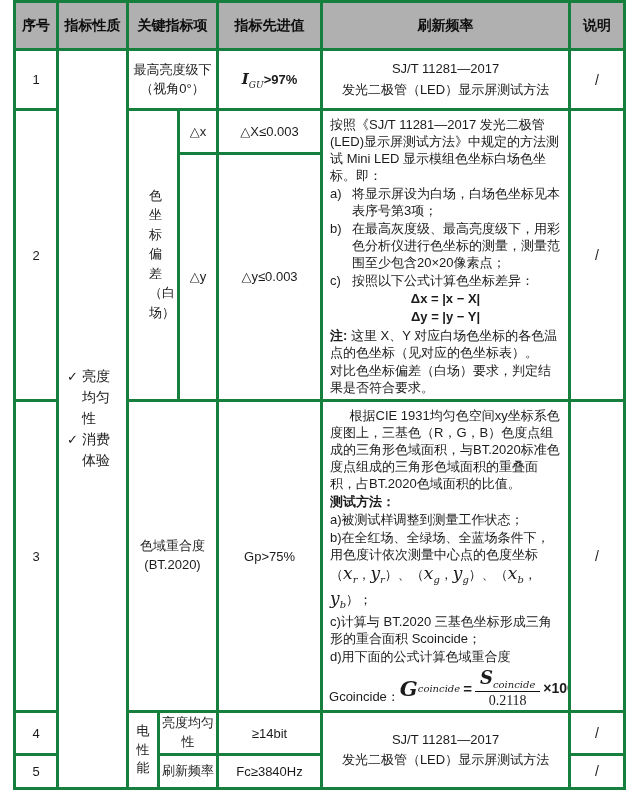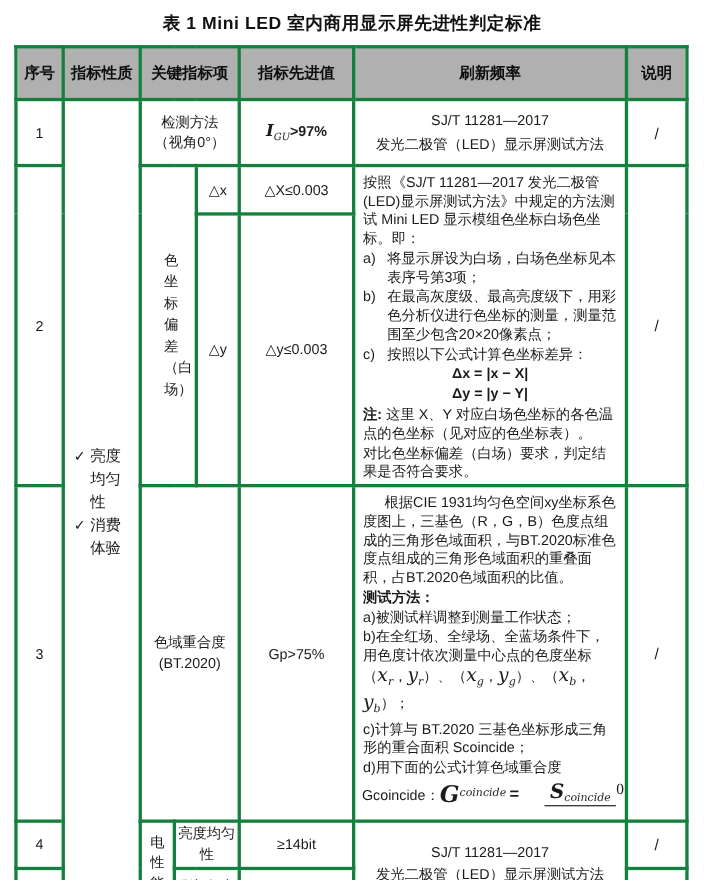--- a/index.html
+++ b/index.html
@@ -47,32 +47,31 @@
   .nature-list{padding-left:6px;}
   .nitem{display:flex;align-items:flex-start;margin:0;}
   .ncheck{flex:0 0 15px;font-size:13px;line-height:21px;}
   .nlabel{width:32px;font-size:14px;line-height:21px;word-break:break-all;text-align:left;}
   .gline{display:flex;align-items:center;margin-top:3px;}
   .glabel{flex:0 0 auto;align-self:flex-end;line-height:22px;}
   .gformula{flex:1;display:flex;align-items:center;justify-content:center;}
   .gG{font-family:"DejaVu Serif",serif;font-style:italic;font-weight:bold;font-size:21px;}
   .gS{font-family:"DejaVu Serif",serif;font-style:italic;font-weight:bold;font-size:18px;}
   .geq{font-size:15px;font-weight:bold;margin:0 3px;}
-  .frac{display:inline-flex;align-items:flex-start;line-height:1.1;margin-left:20px;}
+  .frac{display:inline-flex;flex-direction:column;align-items:center;line-height:1.1;}
   .frac .num{padding:0 5px 1px 5px;border-bottom:1.6px solid #111;}
   .frac .den{padding-top:1px;font-family:Liberation Serif, serif;font-size:14px;}
   .gtimes{font-size:14px;font-weight:bold;margin-left:3px;}
   .mp-pair{line-height:22px;}
 </style>
 </head>
 <body>
 
 <div class="page">
 
-  <div class="doc-title">表 1 Mini LED 室内商用显示屏先进性判定标准</div>
 
   <table class="std">
     <colgroup>
       <col style="width:43px">
         <col style="width:70px">
       <col style="width:31px">
         <col style="width:20px">
         <col style="width:39px">
       <col style="width:104px">
         <col style="width:248px">
@@ -97,21 +96,21 @@
             <span class="ncheck">✓</span>
             <span class="nlabel">亮度均匀性</span>
           </div>
           <div class="nitem">
             <span class="ncheck">✓</span>
             <span class="nlabel">消费体验</span>
           </div>
         </div>
       </td>
       <td class="c-ind" colspan="3">
-        <div>检测方法</div>
+        <div>最高亮度级下</div>
         <div>（视角0°）</div>
       </td>
       <td class="c-val">
         <span class="ivar">I</span><sub class="isub">GU</sub><span class="vbold">&gt;97%</span>
       </td>
       <td class="c-meth meth-center center">
         <div>SJ/T 11281—2017</div>
         <div>发光二极管（LED）显示屏测试方法</div>
       </td>
       <td class="c-note">/</td>

